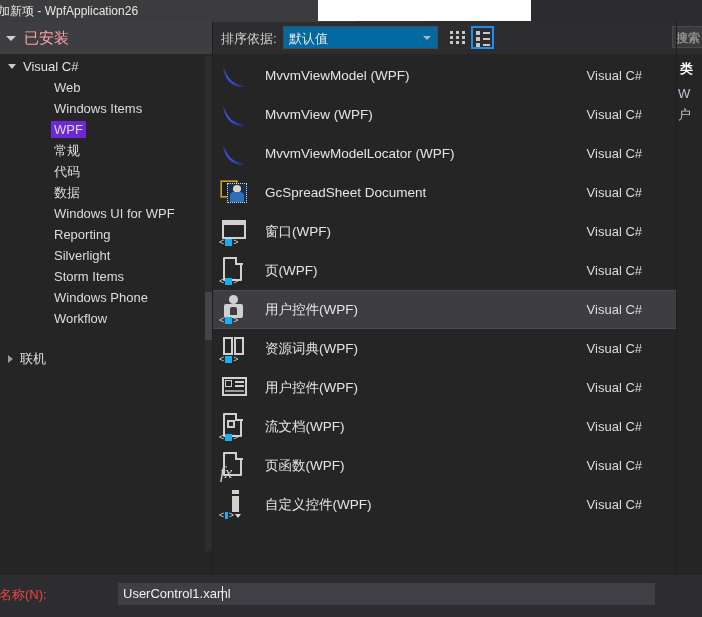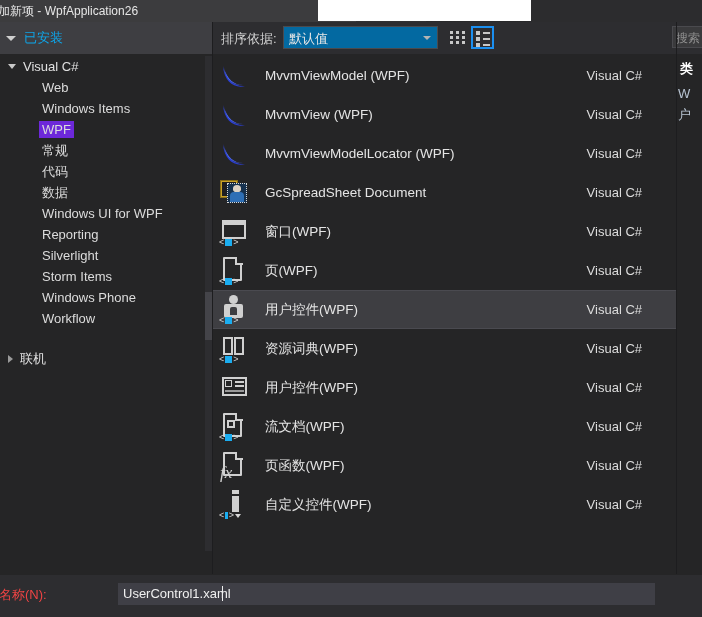--- a/index.html
+++ b/index.html
@@ -46,39 +46,39 @@
   .installed-header {
     position: absolute; left: 0; top: 22px; width: 212px; height: 32px;
     background: #3e3e42;
     display: flex; align-items: center;
   }
   .installed-header .tri {
     width: 0; height: 0; margin-left: 6px; margin-right: 8px;
     border-left: 5px solid transparent; border-right: 5px solid transparent;
     border-top: 5px solid #cfcfcf;
   }
-  .installed-header .lbl { font-size: 13px; color: #0ea5e9; }
+  .installed-header .lbl { font-size: 15px; color: #fca5a5; }
 
   .tree { position: absolute; left: 0; top: 56px; width: 205px; }
   .tree-row {
     height: 21px; display: flex; align-items: center; font-size: 13px;
     color: #dcdcdc; padding-left: 8px; white-space: nowrap;
   }
   .tree-row.root { color: #e0e0e0; }
   .tree-row .caret-down {
     width: 0; height: 0; margin-right: 7px;
     border-left: 4px solid transparent; border-right: 4px solid transparent;
     border-top: 5px solid #c8c8c8;
   }
   .tree-row .caret-right {
     width: 0; height: 0; margin-right: 7px;
     border-top: 4px solid transparent; border-bottom: 4px solid transparent;
     border-left: 5px solid #9a9a9a;
   }
-  .tree-row.child { padding-left: 42px; }
+  .tree-row.child { padding-left: 54px; }
   .tree-row.child .sel {
     background: #6d28d9; margin-left: -3px; padding: 1px 3px;
   }
   .tree-spacer { height: 19px; }
 
   
   .side-scroll {
     position: absolute; left: 205px; top: 56px; width: 7px; height: 495px;
     background: #2d2d30;
   }
@@ -123,21 +123,21 @@
   }
   .gridicon i { width: 3px; height: 3px; background: #c8c8c8; display: block; }
   .listicon { position: absolute; left: 3px; top: 3px; width: 14px; height: 13px; }
   .listicon .lr { display: flex; align-items: center; margin-bottom: 2px; }
   .listicon .bx { width: 4px; height: 4px; background: #c8c8c8; margin-right: 3px; }
   .listicon .ln { width: 8px; height: 2px; background: #c8c8c8; }
 
   
   .searchbox {
     position: absolute; left: 672px; top: 26px; width: 30px; height: 22px;
-    background: #3a3a3c; border: 1px solid #4a4a4e; border-right: none;
+    background: #3a3a3c; border: 1px solid #4a4a4e; border-right: none; font-weight: bold;
   }
   .searchbox .ph {
     position: absolute; left: 3px; top: 3px; font-size: 12px; color: #8e8e8e;
     white-space: nowrap;
   }
 
   
   .listpane {
     position: absolute; left: 213px; top: 56px; width: 463px; height: 518px;
     background: #252526; overflow: hidden;

